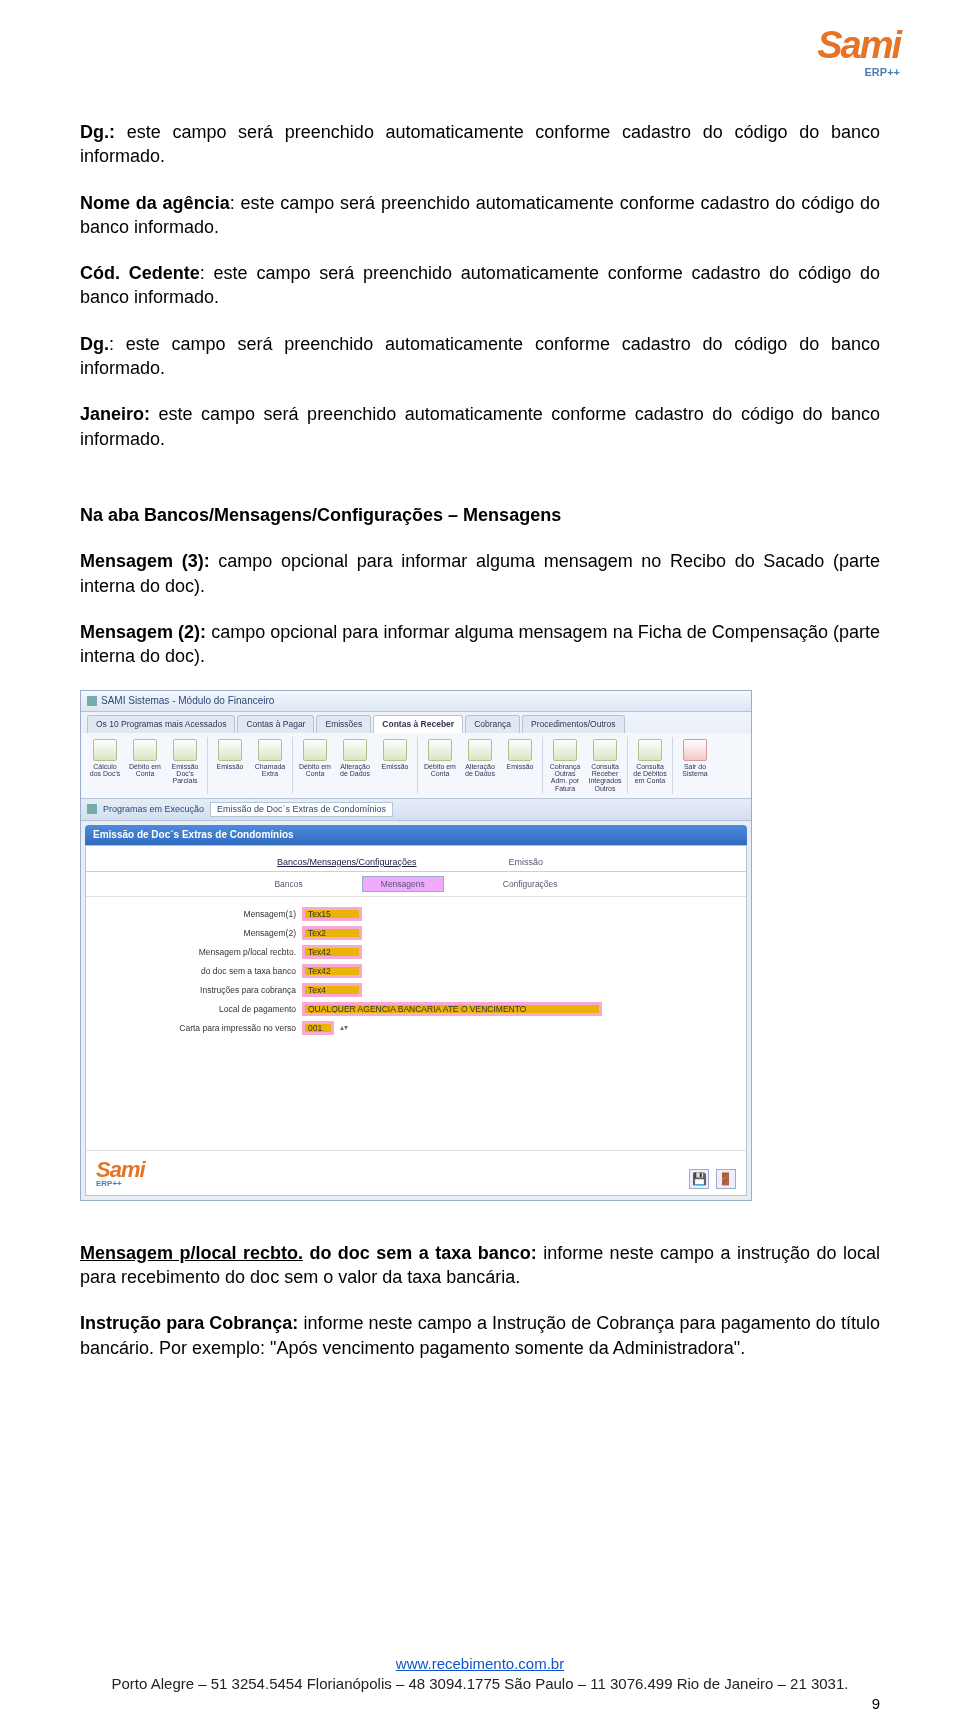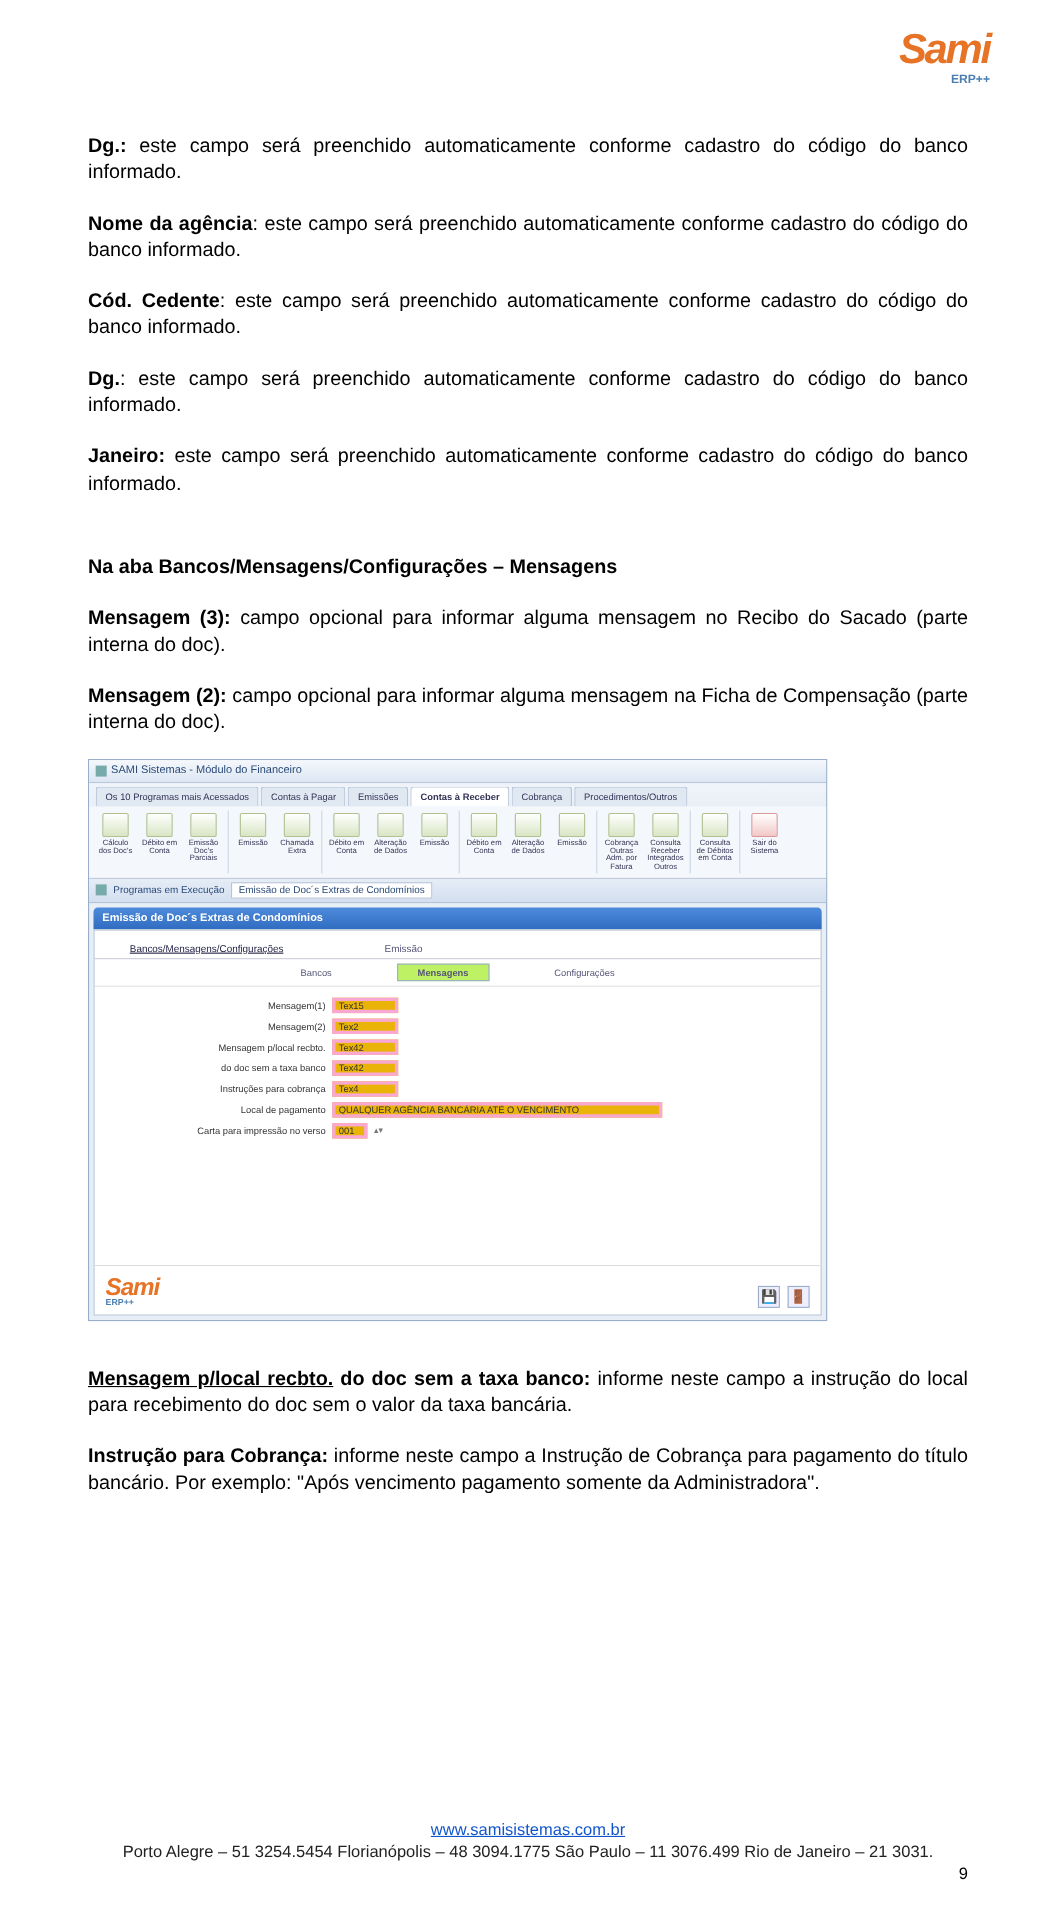--- a/index.html
+++ b/index.html
@@ -140,33 +140,34 @@
     background: #fff;
     border: 1px solid #b6c4d8;
     min-height: 330px;
   }
   .tabstrip {
     display: flex;
     gap: 48px;
     padding: 8px 22px 0 10px;
     border-bottom: 1px solid #ccd;
     font-size: 9px;
+    justify-content: center;
   }
   .tabstrip .t { padding: 3px 22px; color: #557; }
   .tabstrip .t.on { text-decoration: underline; color:#224; }
   .subtabs {
     display: flex;
     padding: 4px 100px;
     gap: 40px;
     font-size: 8.5px;
     justify-content: center;
     border-bottom: 1px solid #e2e2e2;
   }
   .subtabs .st { padding: 2px 18px; color:#557; border:1px solid transparent;}
-  .subtabs .st.on { border:1px solid #9aaecb; background:#bef264;font-weight:bold; }
+  .subtabs .st.on { border:1px solid #9aaecb; background:#f0abfc; }
   .form {
     padding: 10px 40px 10px 40px;
   }
   .frow {
     display: flex;
     align-items: center;
     margin-bottom: 5px;
     gap: 6px;
   }
   .flabel {
@@ -413,16 +414,16 @@
     <span class="bold under">Mensagem p/local recbto.</span><span class="bold"> do doc sem a taxa banco:</span><span> informe neste campo a instrução do local para recebimento do doc sem o valor da taxa bancária.</span>
   </p>
 
   <p class="para">
     <span class="bold">Instrução para Cobrança:</span><span> informe neste campo a Instrução de Cobrança para pagamento do título bancário. Por exemplo: "Após vencimento pagamento somente da Administradora".</span>
   </p>
 
 </div>
 
 <div class="page-footer">
-  <a>www.samisistemas.com.br</a><br>
+  <a>www.recebimento.com.br</a><br>
   <span>Porto Alegre – 51 3254.5454        Florianópolis – 48 3094.1775        São Paulo – 11 3076.499        Rio de Janeiro – 21 3031.</span>
 </div>
 <div class="page-num">9</div>
 
 </body></html>

